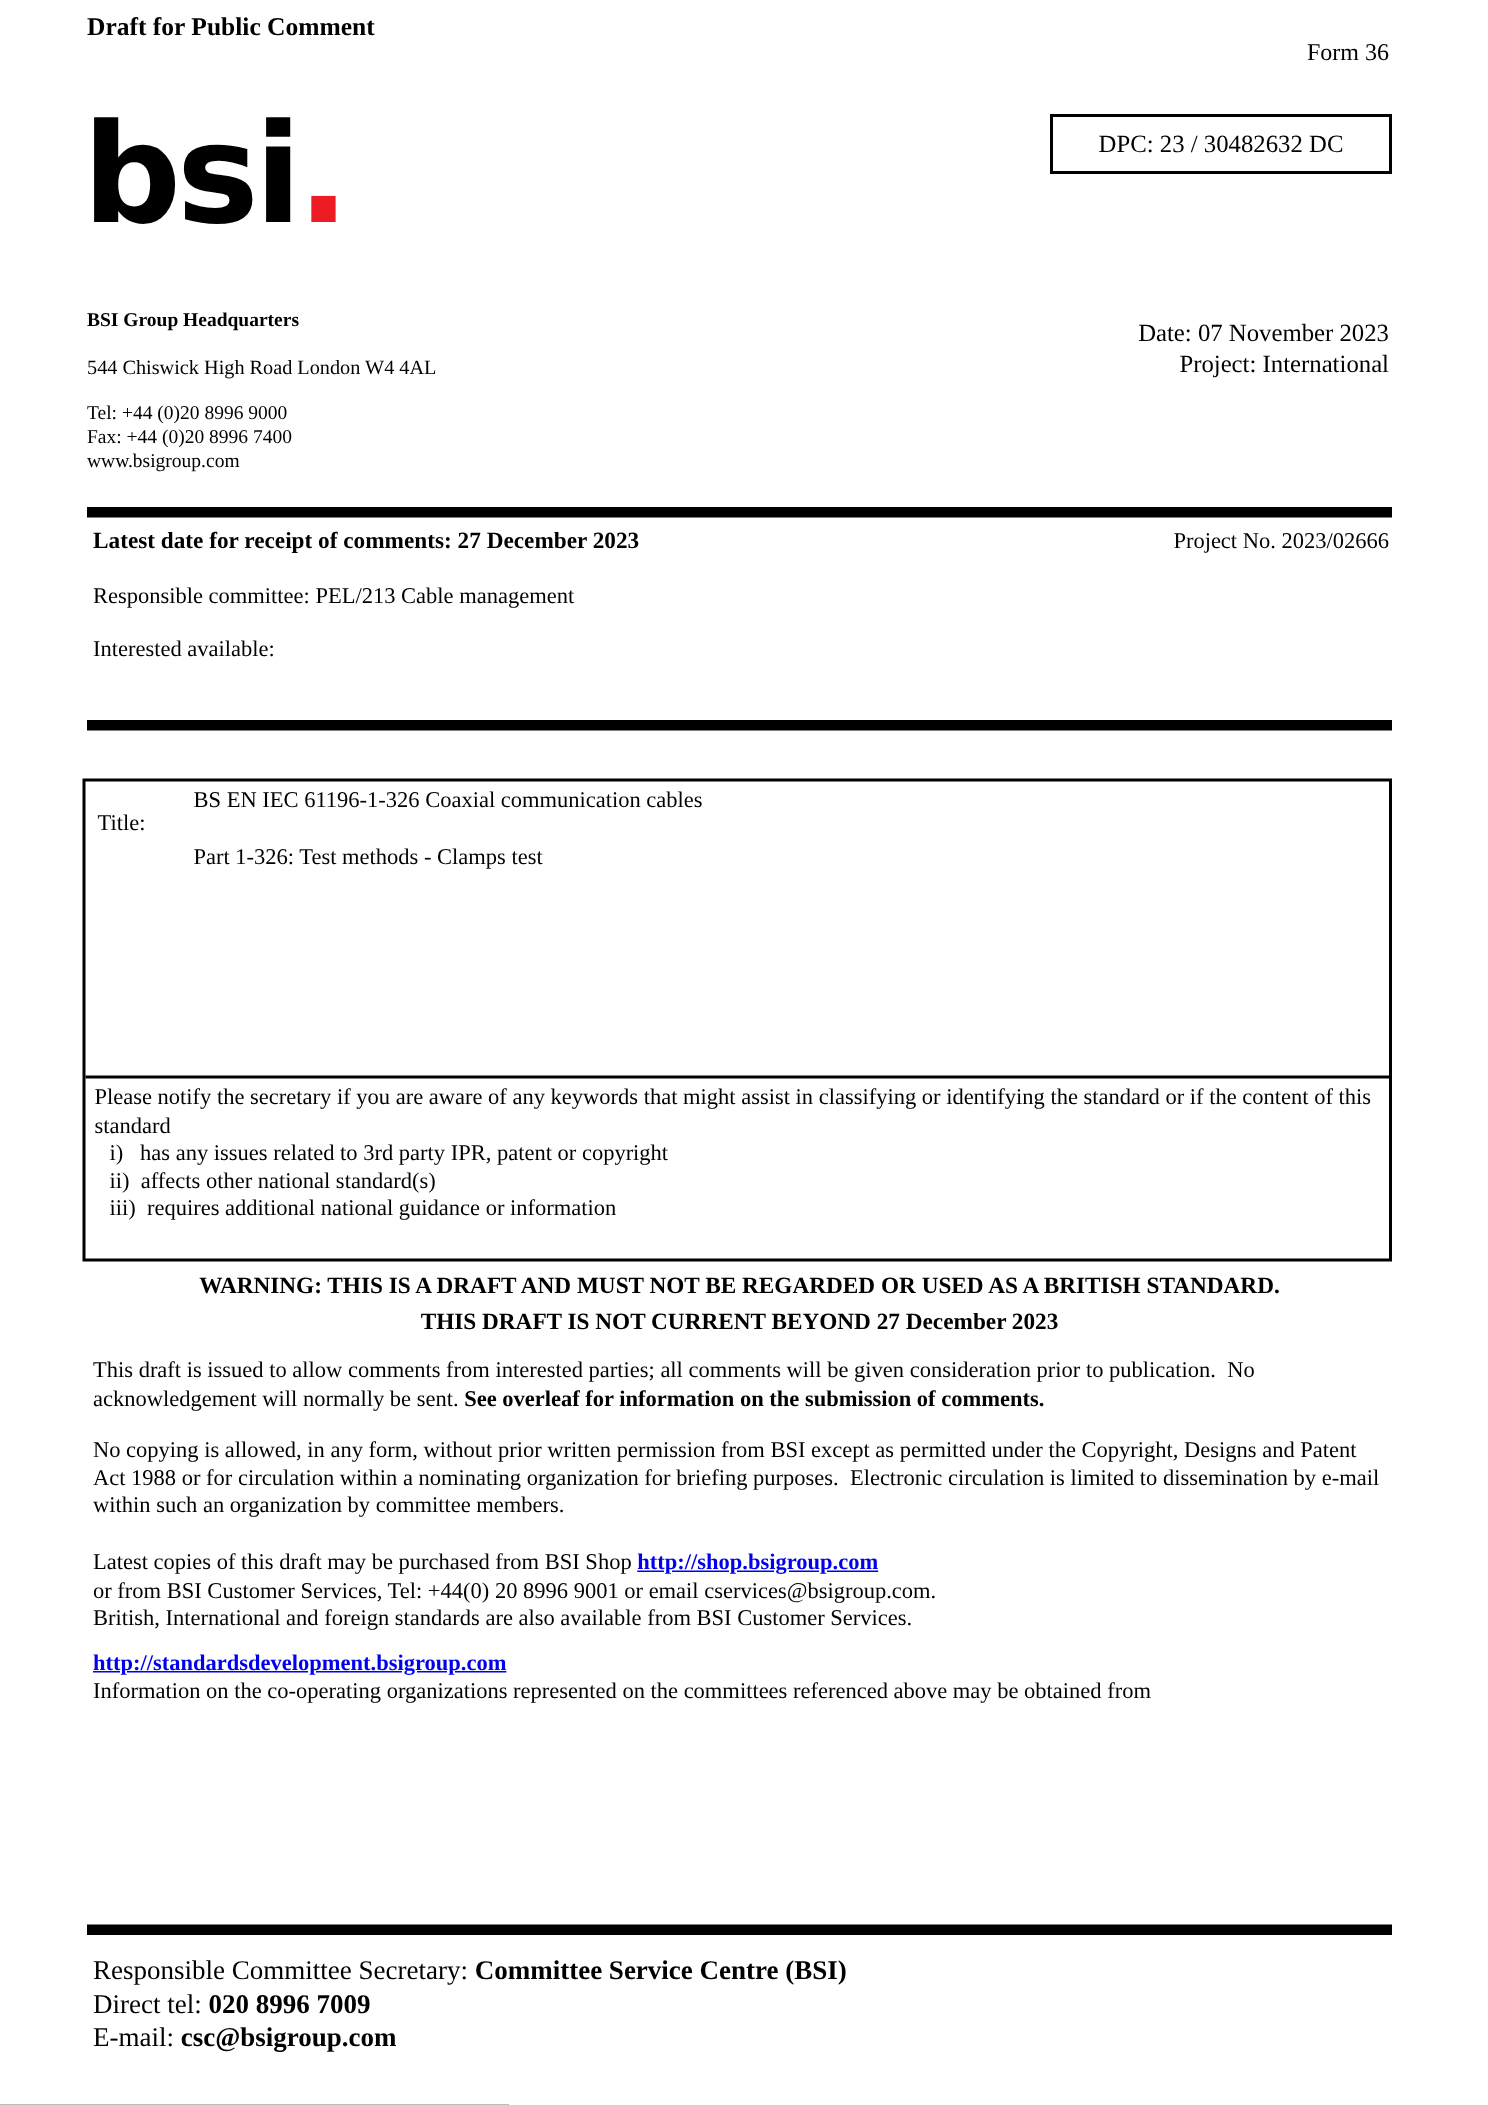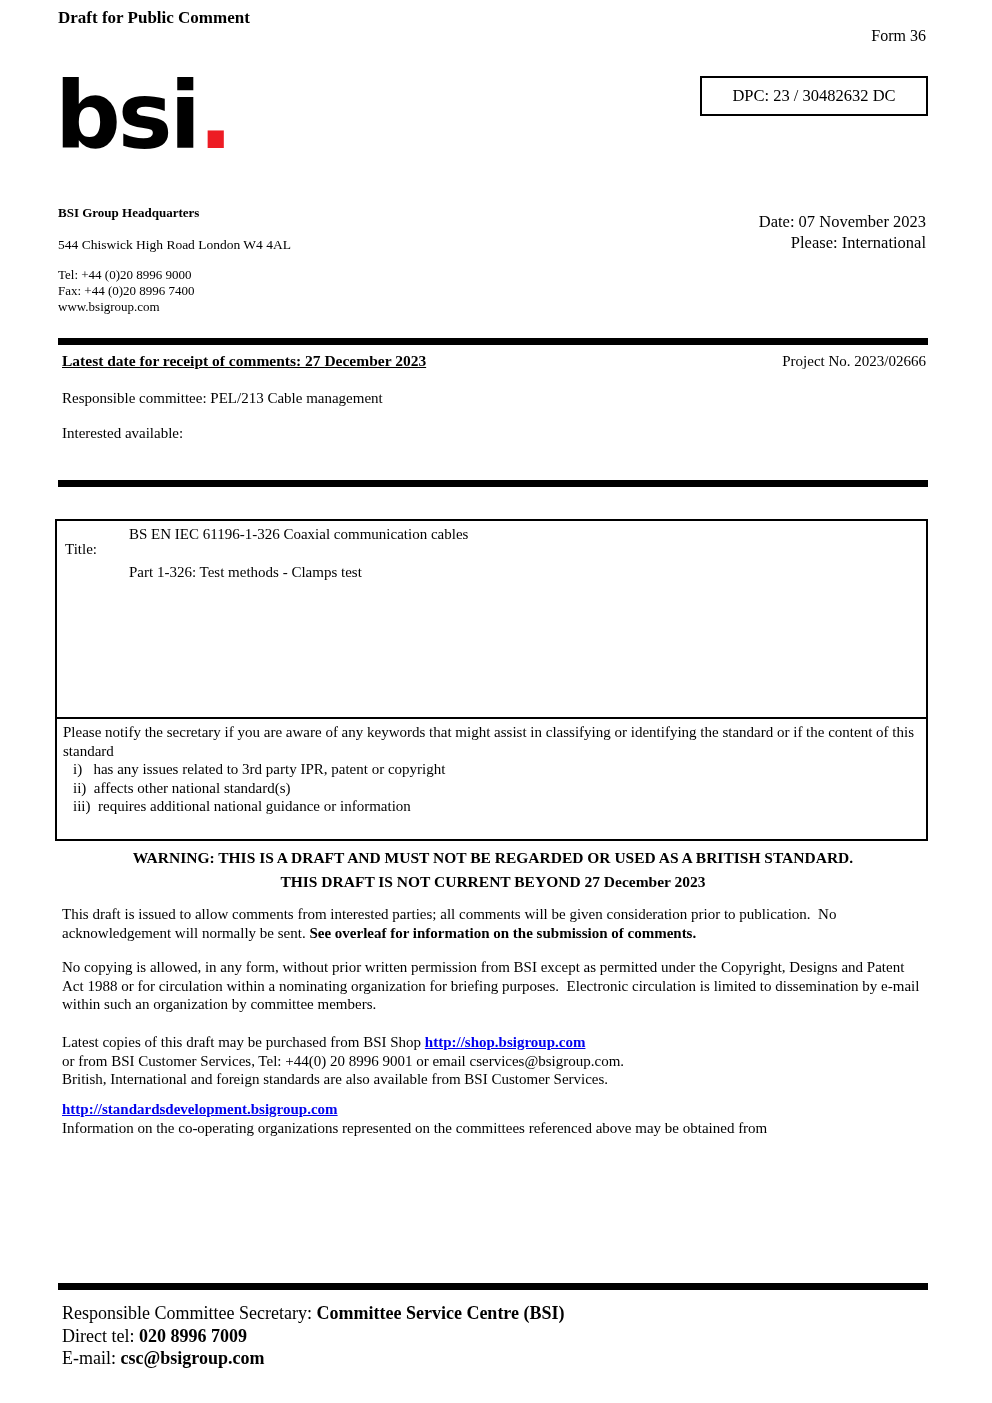--- a/index.html
+++ b/index.html
@@ -40,21 +40,21 @@
   .hq-address{left:58px;top:237px;font-size:13.5px;}
   .hq-contact{left:58px;top:267px;font-size:13px;line-height:16px;}
   .date-block{right:66px;top:211px;text-align:right;font-size:16.5px;line-height:21px;}
 
   .bar{background:var(--ink);height:7px;width:870px;left:58px;}
   .bar1{top:338px;}
   .bar2{top:480px;}
   .bar3{top:1283px;}
 
   .comments-row{left:62px;top:352px;width:864px;display:flex;justify-content:space-between;align-items:baseline;}
-  .comments-row .latest{font-size:15.5px;font-weight:bold;text-decoration:underline;}
+  .comments-row .latest{font-size:15.5px;font-weight:bold;}
   .comments-row .project{font-size:15px;}
   .responsible{left:62px;top:390px;font-size:15px;}
   .interested{left:62px;top:425px;font-size:15px;}
 
   .title-box{left:55px;top:519px;width:869px;border:2px solid var(--ink);font-size:15px;}
   .title-cell{position:relative;height:186px;padding:5px 8px;border-bottom:2px solid var(--ink);}
   .title-label{position:absolute;left:8px;top:20px;}
   .title-content{margin-left:64px;}
   .title-line2{margin-top:21px;}
   .keywords-cell{padding:4px 10px 8px 6px;min-height:108px;line-height:18.5px;}
@@ -88,21 +88,21 @@
   <div class="abs hq-title">BSI Group Headquarters</div>
   <div class="abs hq-address">544 Chiswick High Road London W4 4AL</div>
   <div class="abs hq-contact">
     <div>Tel: +44 (0)20 8996 9000</div>
     <div>Fax: +44 (0)20 8996 7400</div>
     <div>www.bsigroup.com</div>
   </div>
 
   <div class="abs date-block">
     <div>Date: 07 November 2023</div>
-    <div>Please: International</div>
+    <div>Project: International</div>
   </div>
 
   <div class="abs bar bar1"></div>
 
   <div class="abs comments-row">
     <span class="latest">Latest date for receipt of comments: 27 December 2023</span>
     <span class="project">Project No. 2023/02666</span>
   </div>
   <div class="abs responsible">Responsible committee: PEL/213 Cable management</div>
   <div class="abs interested">Interested available:</div>

